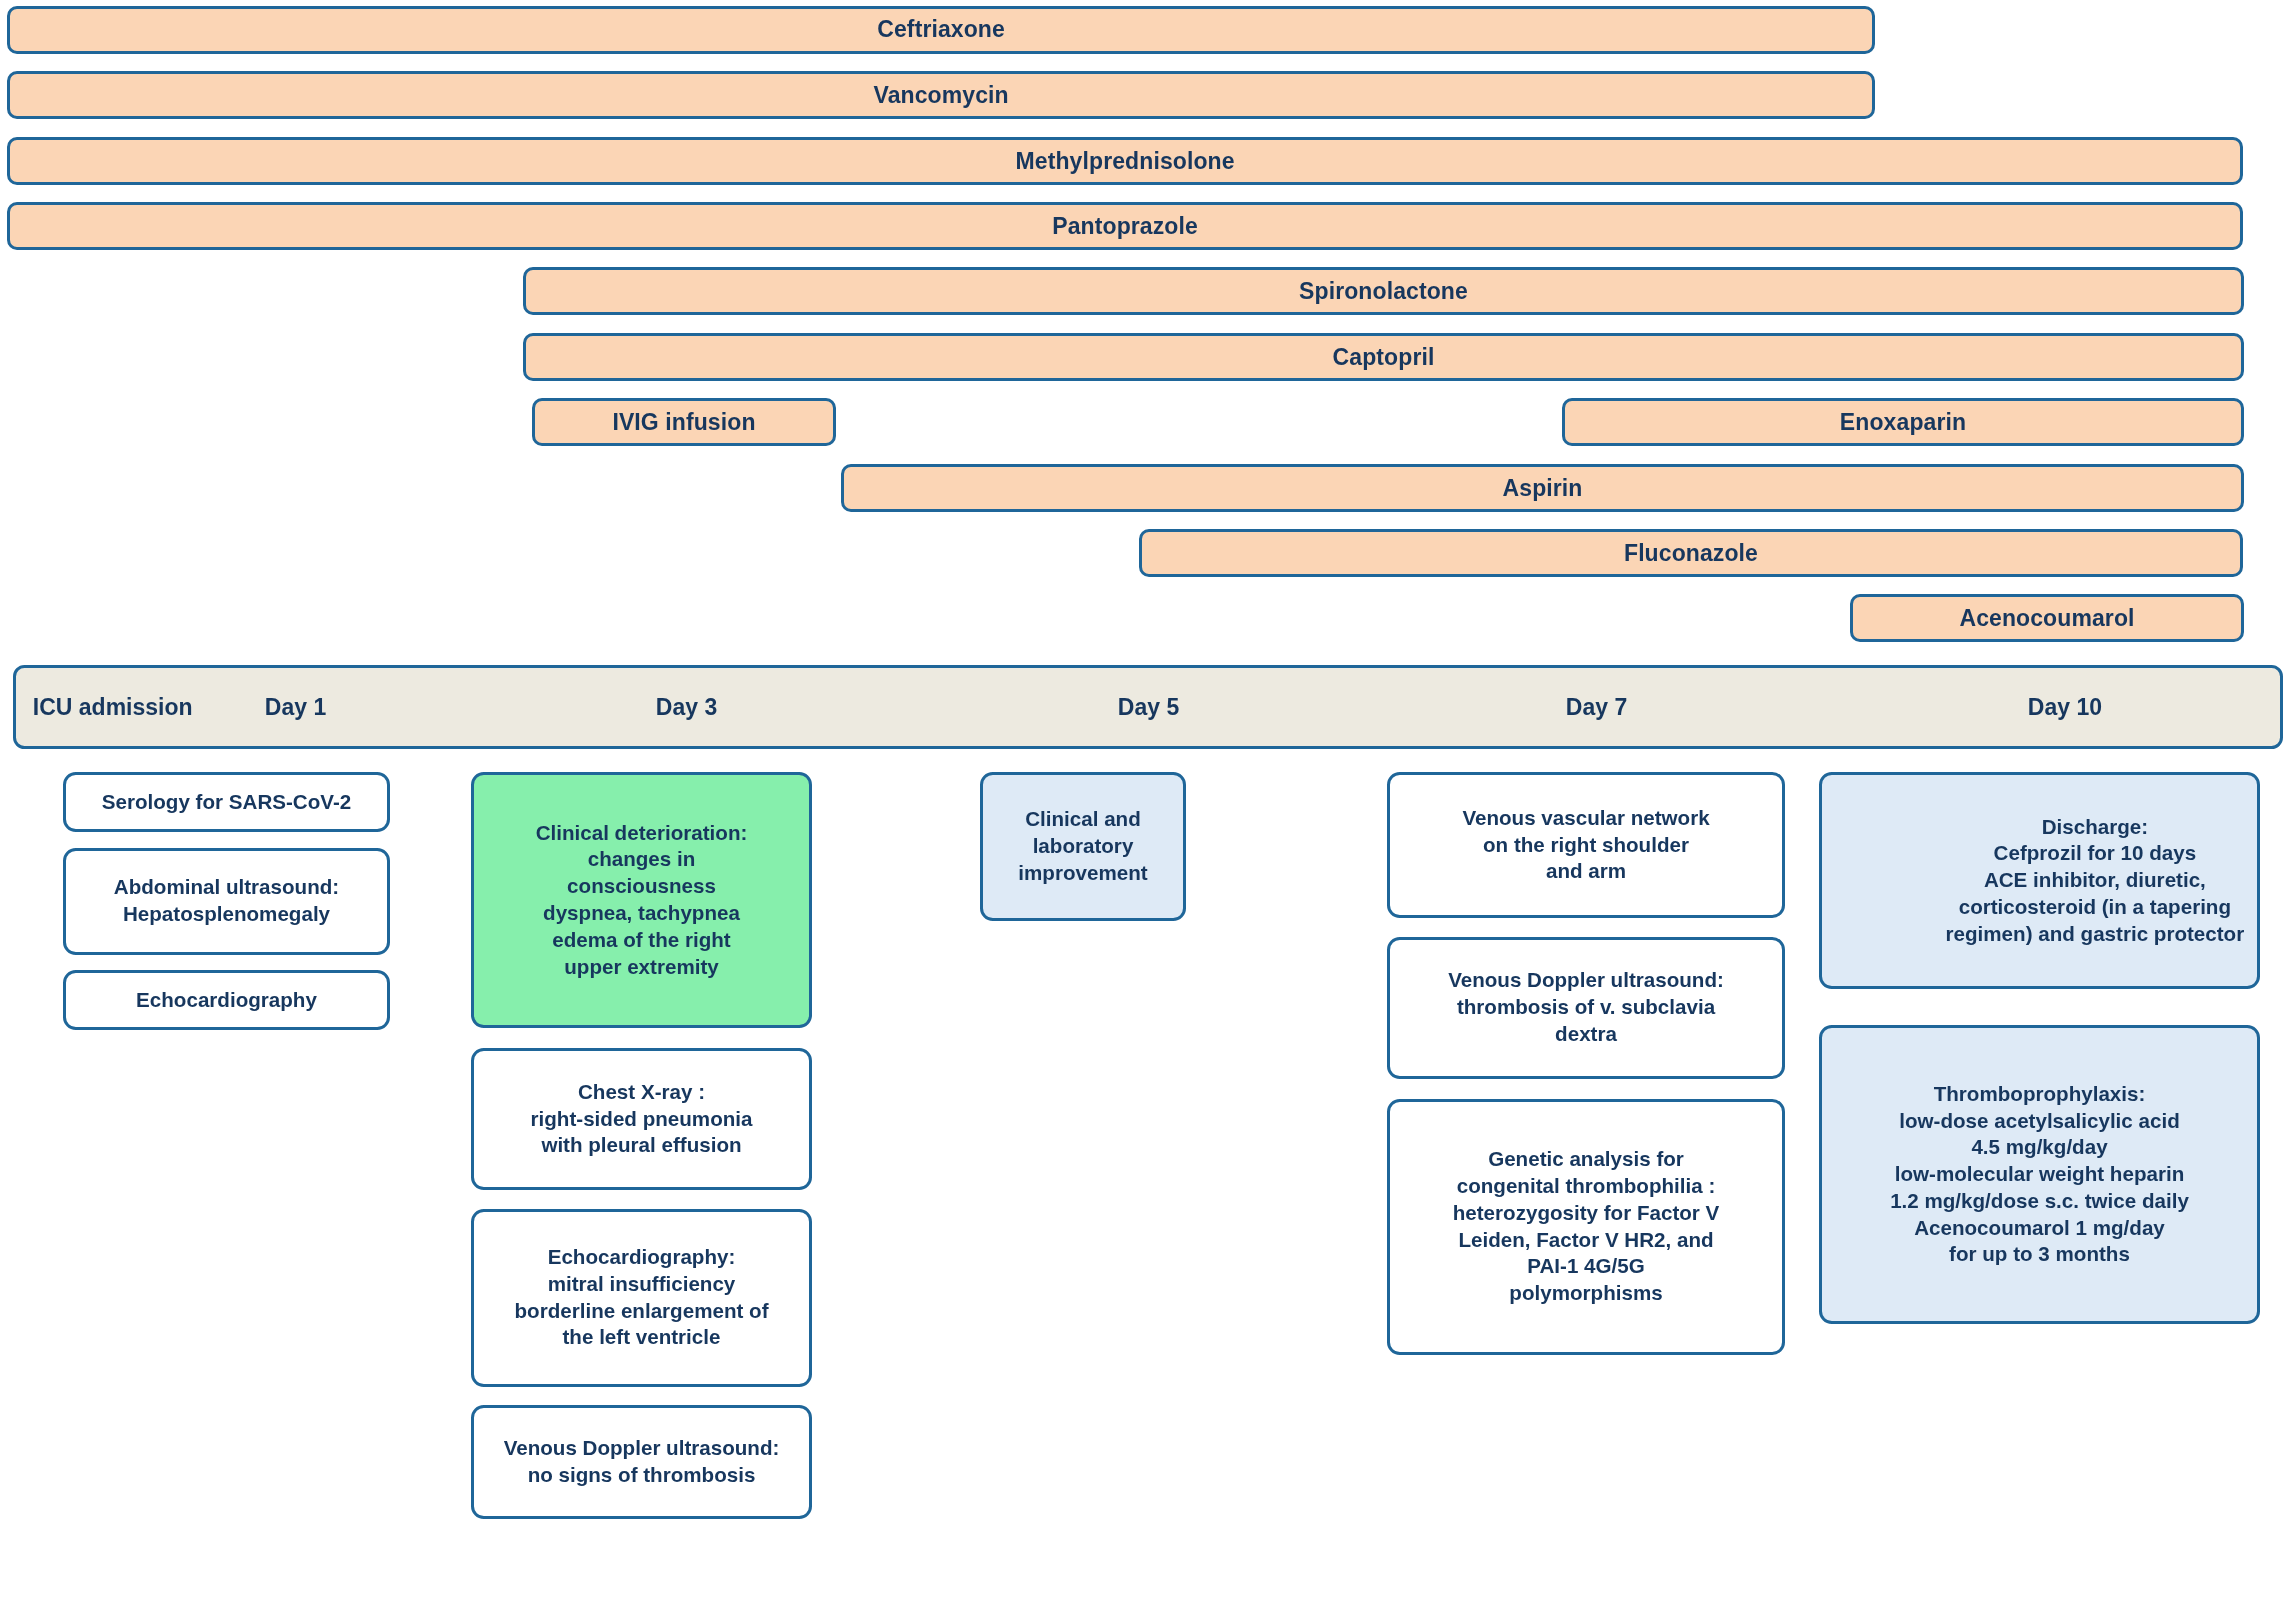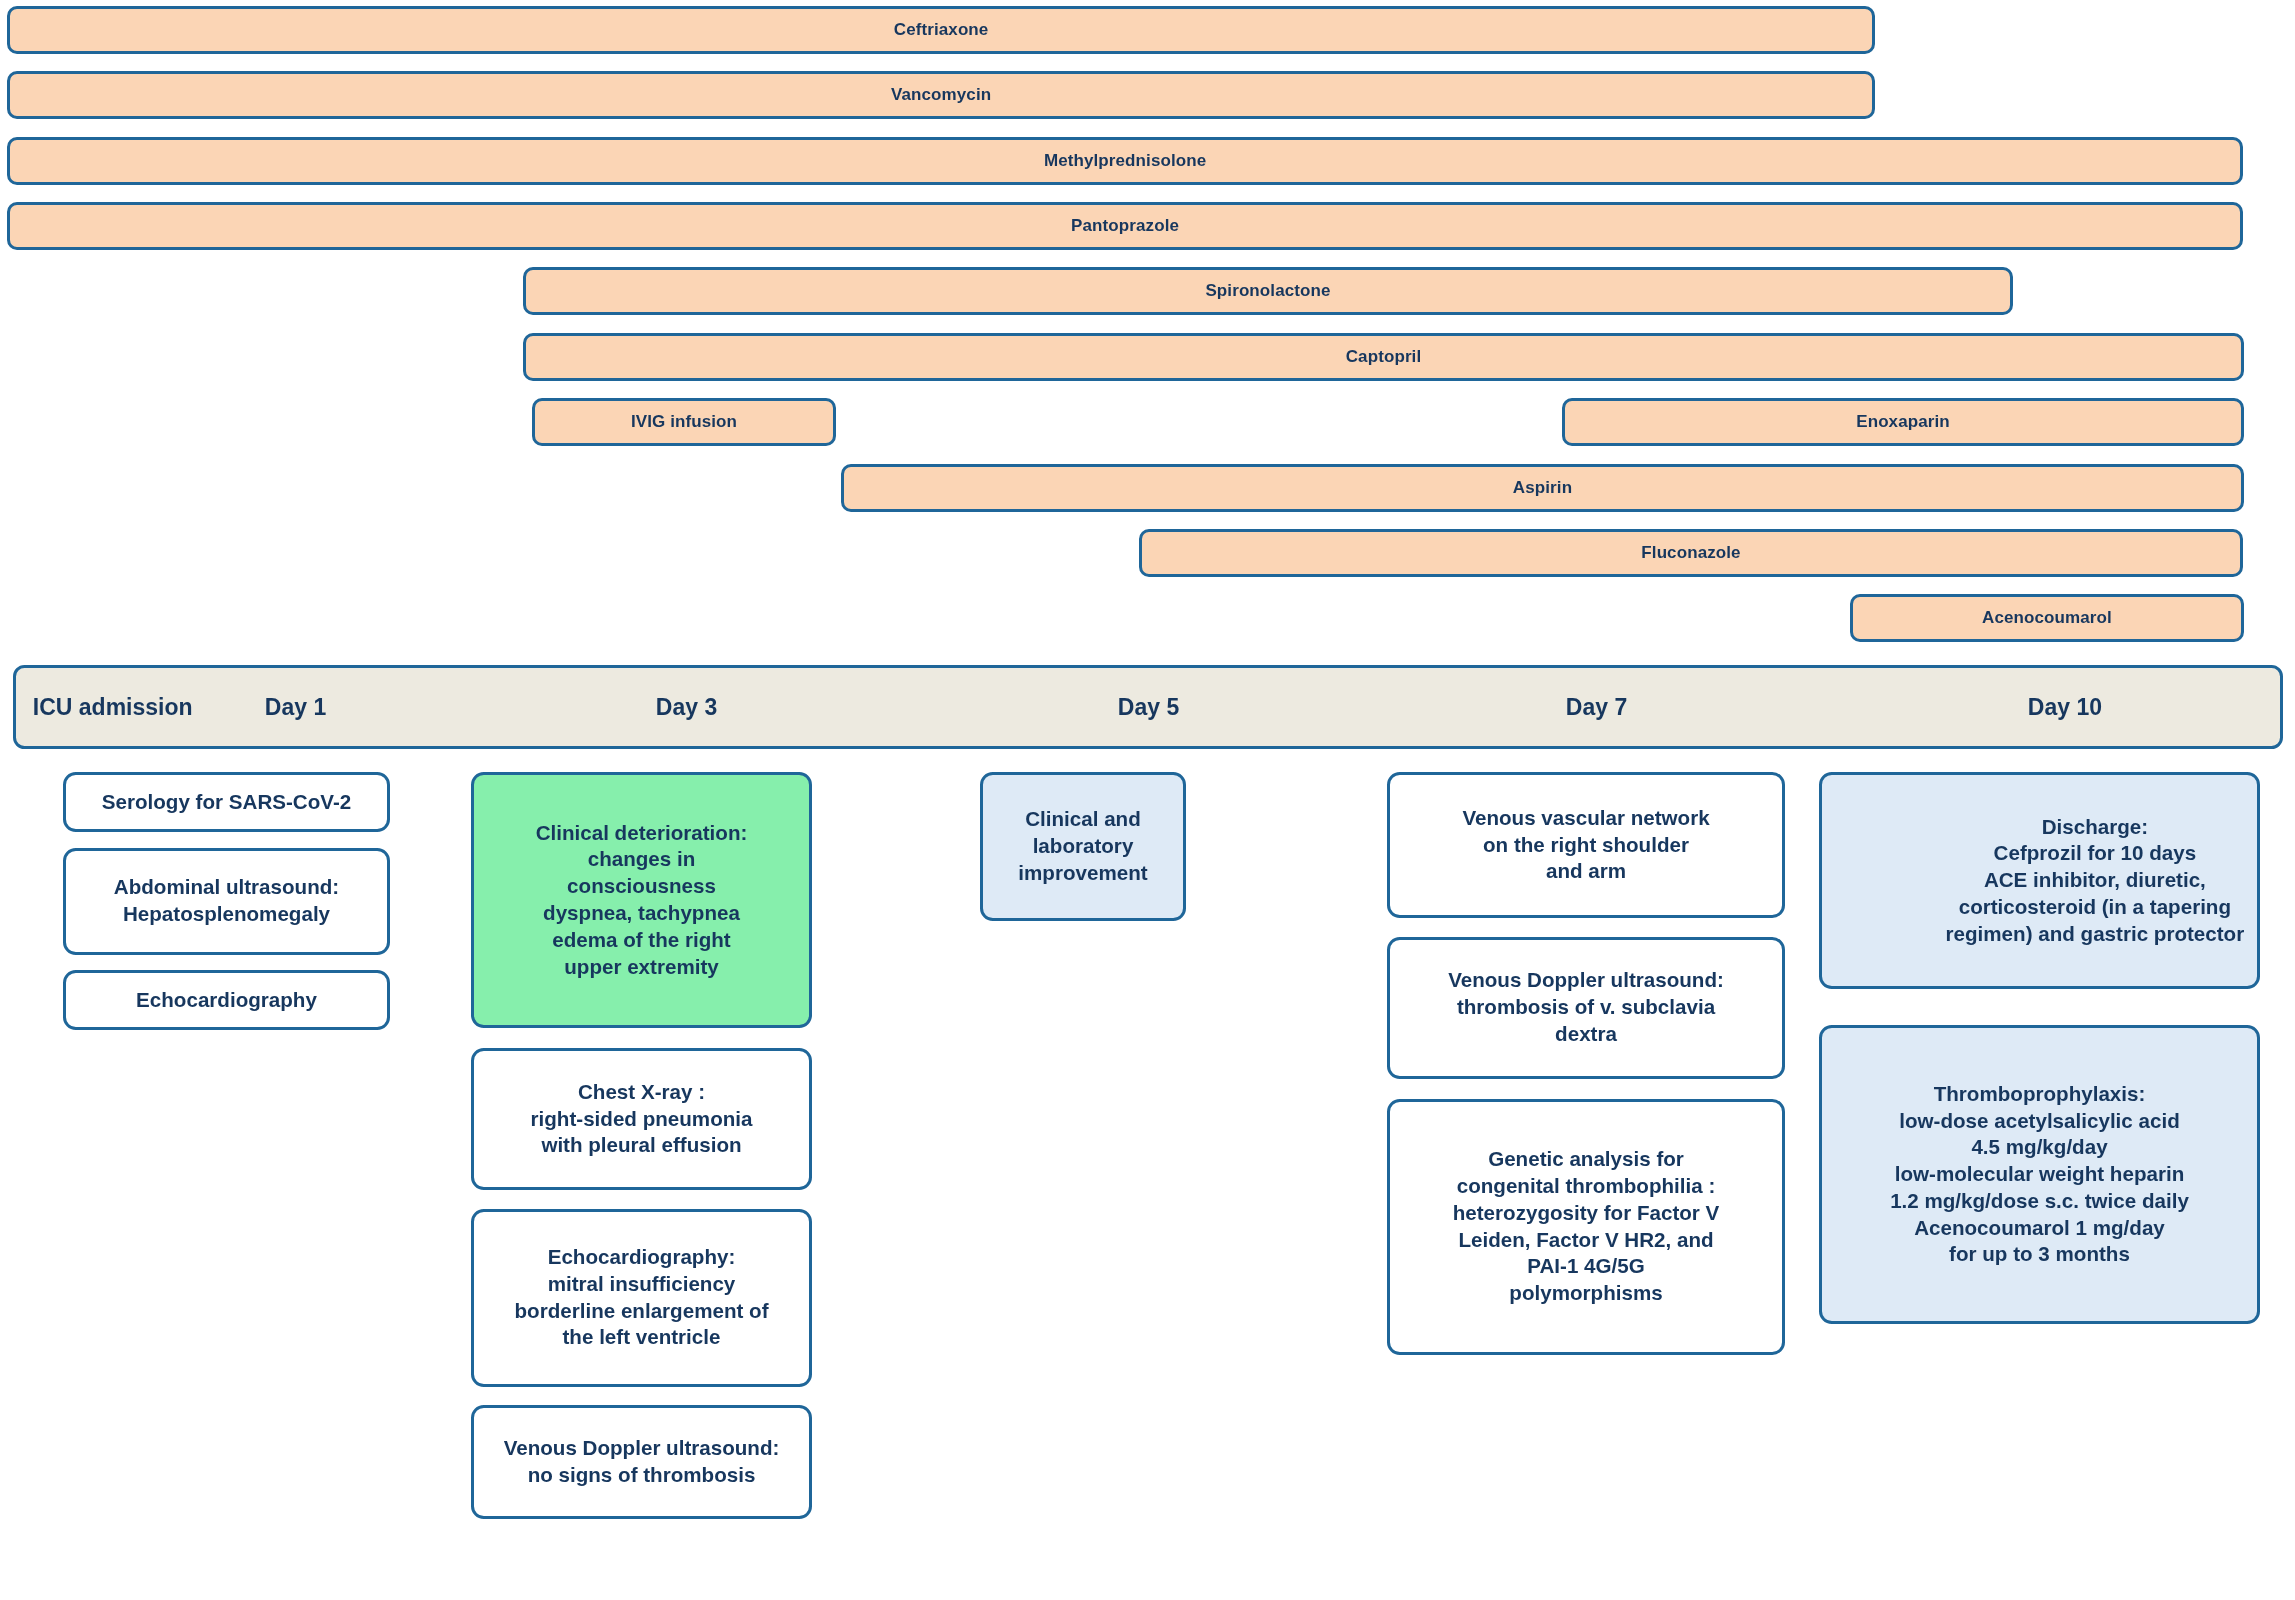--- a/index.html
+++ b/index.html
@@ -28,21 +28,21 @@
     box-sizing: border-box;
     background: #FBD5B5;
     border: 3.6px solid #1F6699;
     border-radius: 10px;
     display: flex;
     align-items: center;
     justify-content: center;
     height: 48px;
   }
   .med-bar-label {
-    font-size: 17px;
+    font-size: 23px;
     font-weight: bold;
     color: #17375E;
     letter-spacing: 0.1px;
     white-space: nowrap;
   }
 
   
   #timeline-axis {
     position: absolute;
     left: 12.8px;
@@ -109,21 +109,21 @@
     </div>
     <div class="med-bar" style="left: 7.1px; width: 1868px; top: 71px; background: rgb(251, 213, 181); border-color: rgb(31, 102, 153);">
       <span class="med-bar-label">Vancomycin</span>
     </div>
     <div class="med-bar" style="left: 7.1px; width: 2236px; top: 137px; background: rgb(251, 213, 181); border-color: rgb(31, 102, 153);">
       <span class="med-bar-label">Methylprednisolone</span>
     </div>
     <div class="med-bar" style="left: 7.1px; width: 2236px; top: 202px; background: rgb(251, 213, 181); border-color: rgb(31, 102, 153);">
       <span class="med-bar-label">Pantoprazole</span>
     </div>
-    <div class="med-bar" style="left: 523px; width: 1490px; top: 267px; background: rgb(251, 213, 181); border-color: rgb(31, 102, 153);">
+    <div class="med-bar" style="left: 523px; width: 1721px; top: 267px; background: rgb(251, 213, 181); border-color: rgb(31, 102, 153);">
       <span class="med-bar-label">Spironolactone</span>
     </div>
     <div class="med-bar" style="left: 523px; width: 1721px; top: 333px; background: rgb(251, 213, 181); border-color: rgb(31, 102, 153);">
       <span class="med-bar-label">Captopril</span>
     </div>
     <div class="med-bar" style="left: 532px; width: 304px; top: 398px; background: rgb(251, 213, 181); border-color: rgb(31, 102, 153);">
       <span class="med-bar-label">IVIG infusion</span>
     </div>
     <div class="med-bar" style="left: 1562px; width: 682px; top: 398px; background: rgb(251, 213, 181); border-color: rgb(31, 102, 153);">
       <span class="med-bar-label">Enoxaparin</span>

